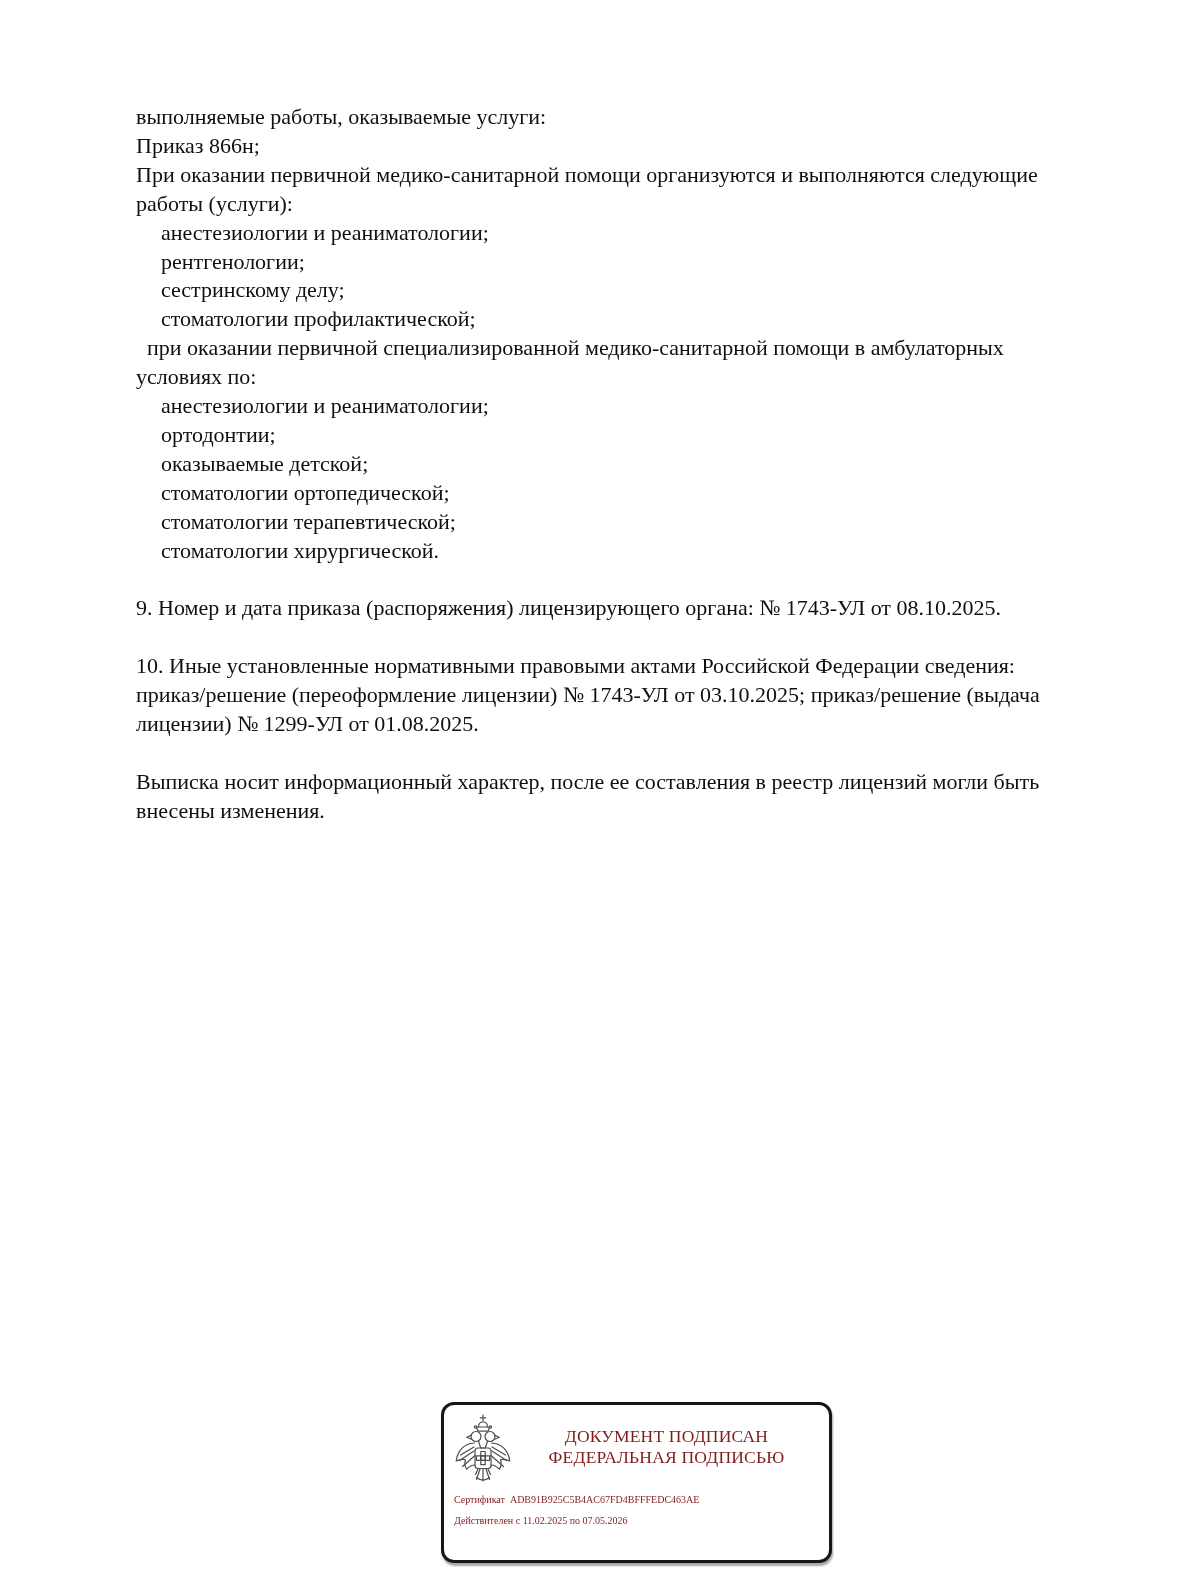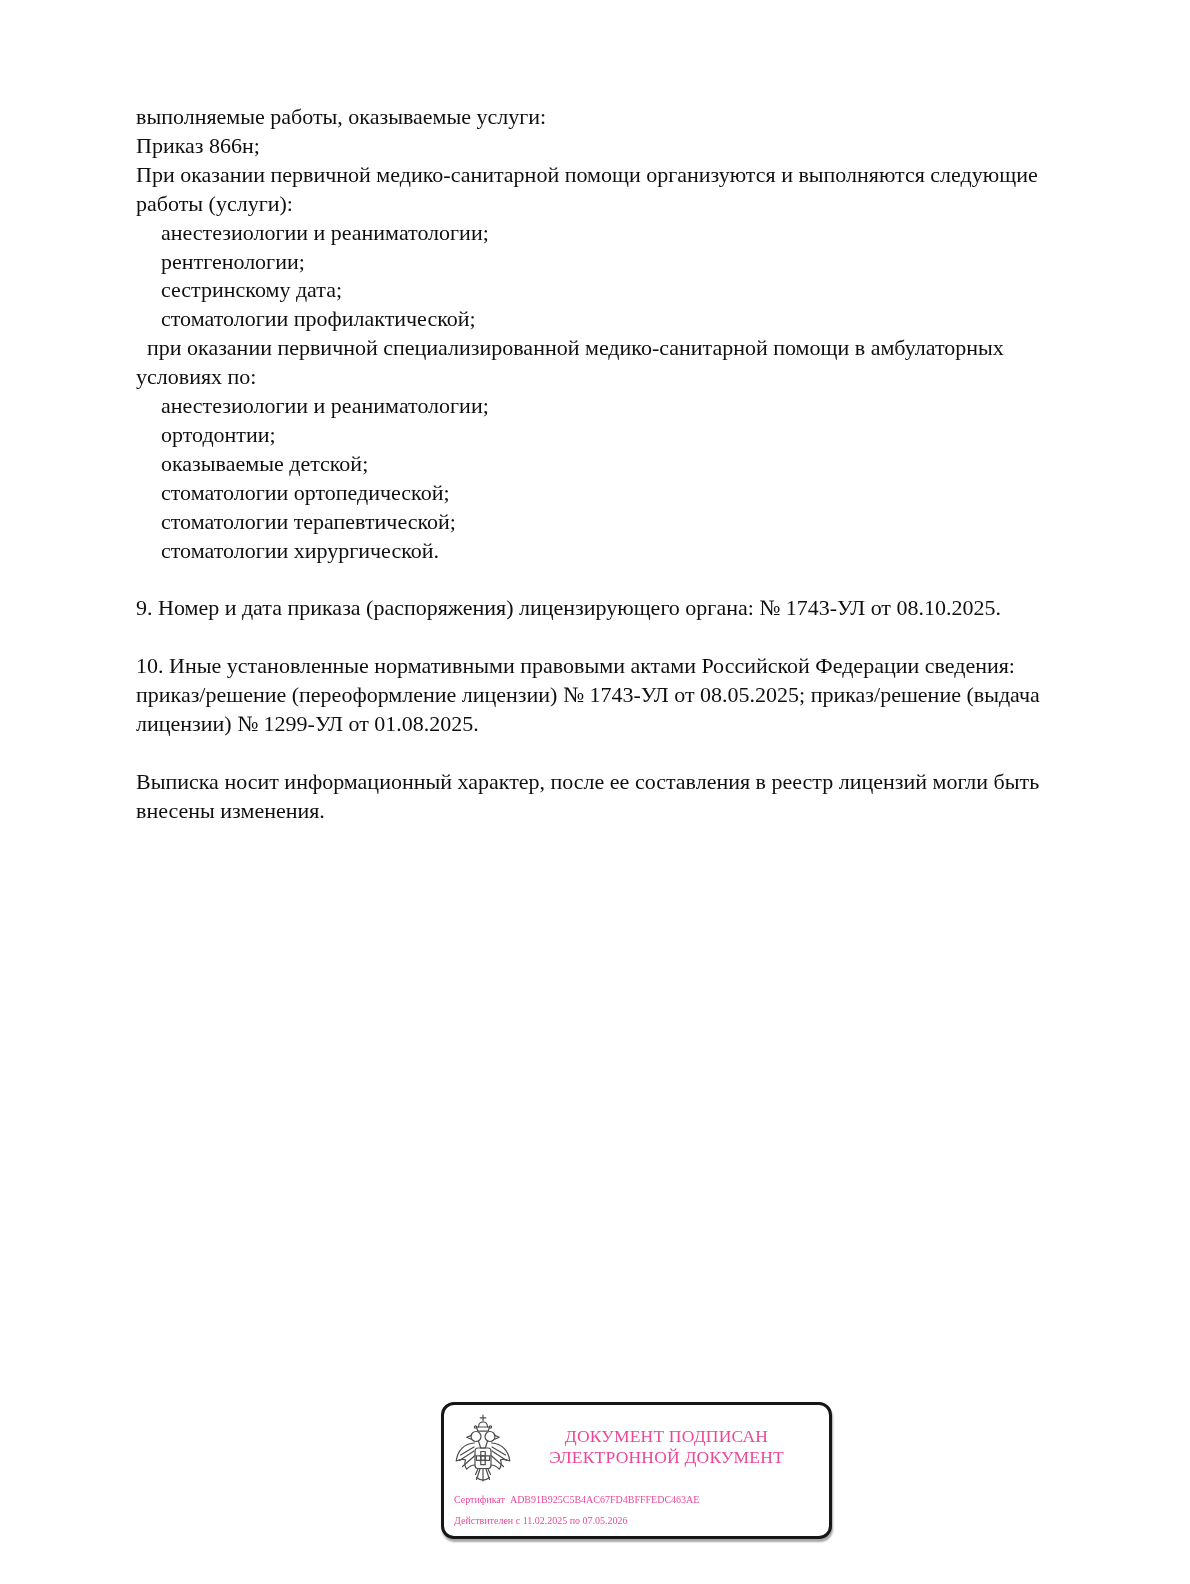--- a/index.html
+++ b/index.html
@@ -31,29 +31,29 @@
   }
   .ind0 { padding-left: 0; }
   .ind1 { padding-left: 11px; }
   .ind2 { padding-left: 25px; }
   
   .stamp {
     position: absolute;
     left: 441px;
     top: 1402px;
     width: 391px;
-    height: 137px;
+    height: 161px;
     box-sizing: border-box;
     border: 3px solid #161616;
     border-radius: 13px;
     background: #ffffff;
     overflow: hidden;
     padding: 9px 0 0 10px;
     box-shadow: 1px 3px 2px rgba(0,0,0,0.35);
-    color: #ec4899;
+    color: #7f1d1d;
   }
   .stamp-top {
     display: flex;
     align-items: flex-start;
   }
   .emblem {
     flex: 0 0 58px;
     width: 58px;
     height: 72px;
     display: block;
@@ -85,35 +85,35 @@
 
 <div class="page">
 
   <div class="text-block" id="doc-lines">
       <div class="doc-line ind0">выполняемые работы, оказываемые услуги:</div>
       <div class="doc-line ind0">Приказ 866н;</div>
       <div class="doc-line ind0">При оказании первичной медико-санитарной помощи организуются и выполняются следующие</div>
       <div class="doc-line ind0">работы (услуги):</div>
       <div class="doc-line ind2">анестезиологии и реаниматологии;</div>
       <div class="doc-line ind2">рентгенологии;</div>
-      <div class="doc-line ind2">сестринскому дата;</div>
+      <div class="doc-line ind2">сестринскому делу;</div>
       <div class="doc-line ind2">стоматологии профилактической;</div>
       <div class="doc-line ind1">при оказании первичной специализированной медико-санитарной помощи в амбулаторных</div>
       <div class="doc-line ind0">условиях по:</div>
       <div class="doc-line ind2">анестезиологии и реаниматологии;</div>
       <div class="doc-line ind2">ортодонтии;</div>
       <div class="doc-line ind2">оказываемые детской;</div>
       <div class="doc-line ind2">стоматологии ортопедической;</div>
       <div class="doc-line ind2">стоматологии терапевтической;</div>
       <div class="doc-line ind2">стоматологии хирургической.</div>
       <div class="doc-line ind0"></div>
       <div class="doc-line ind0">9. Номер и дата приказа (распоряжения) лицензирующего органа: № 1743-УЛ от 08.10.2025.</div>
       <div class="doc-line ind0"></div>
       <div class="doc-line ind0">10. Иные установленные нормативными правовыми актами Российской Федерации сведения:</div>
-      <div class="doc-line ind0">приказ/решение (переоформление лицензии) № 1743-УЛ от 08.05.2025; приказ/решение (выдача</div>
+      <div class="doc-line ind0">приказ/решение (переоформление лицензии) № 1743-УЛ от 03.10.2025; приказ/решение (выдача</div>
       <div class="doc-line ind0">лицензии) № 1299-УЛ от 01.08.2025.</div>
       <div class="doc-line ind0"></div>
       <div class="doc-line ind0">Выписка носит информационный характер, после ее составления в реестр лицензий могли быть</div>
       <div class="doc-line ind0">внесены изменения.</div>
     </div>
 
   <div class="stamp">
     <div class="stamp-top">
       <span class="emblem">
         <svg width="58" height="72" viewBox="0 0 58 72" xmlns="http://www.w3.org/2000/svg" fill="none" stroke="#4d4d4d" stroke-width="1.2" stroke-linecap="round" stroke-linejoin="round">
@@ -145,21 +145,21 @@
           <rect x="31.2" y="41.9" width="4.4" height="4.4"></rect>
 
           <path d="M26 55l-3.5 10.5 M29 55v12 M32 55l3.5 10.5"></path>
           <path d="M22.5 63.5c4 3.2 9 3.2 13 0"></path>
 
           <path d="M24 55l-2.5 5.5 M34 55l2.5 5.5"></path>
         </svg>
       </span>
       <div class="stamp-title">
         <div>ДОКУМЕНТ ПОДПИСАН</div>
-        <div>ЭЛЕКТРОННОЙ ДОКУМЕНТ</div>
+        <div>ФЕДЕРАЛЬНАЯ ПОДПИСЬЮ</div>
       </div>
     </div>
     <div class="stamp-info">
       <div class="info-line">
         <span class="info-label">Сертификат</span><span>ADB91B925C5B4AC67FD4BFFFEDC463AE</span>
       </div>
       <div class="info-line">Действителен с 11.02.2025 по 07.05.2026</div>
     </div>
   </div>
 

